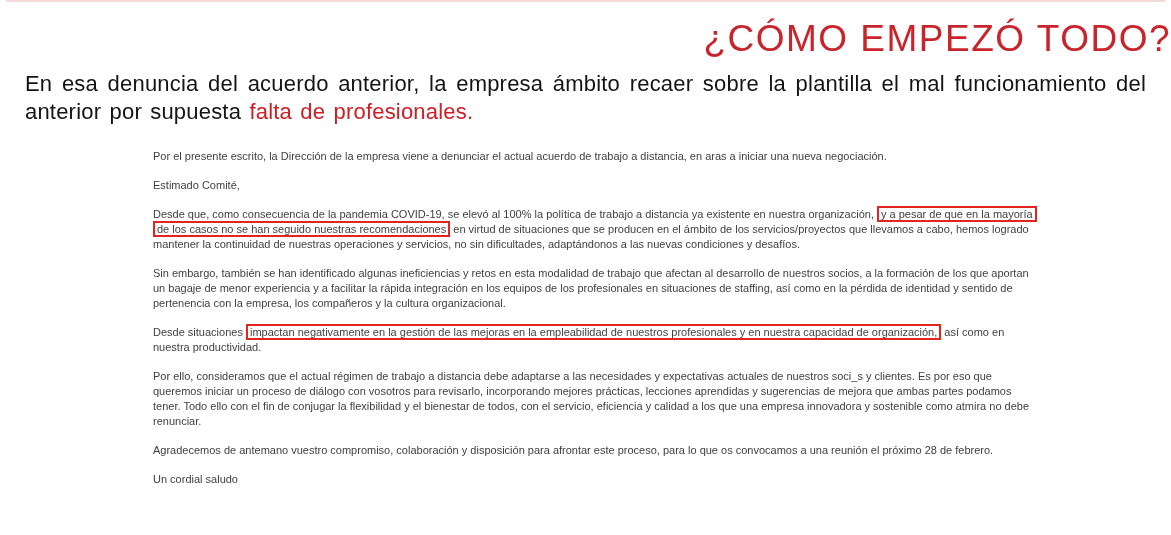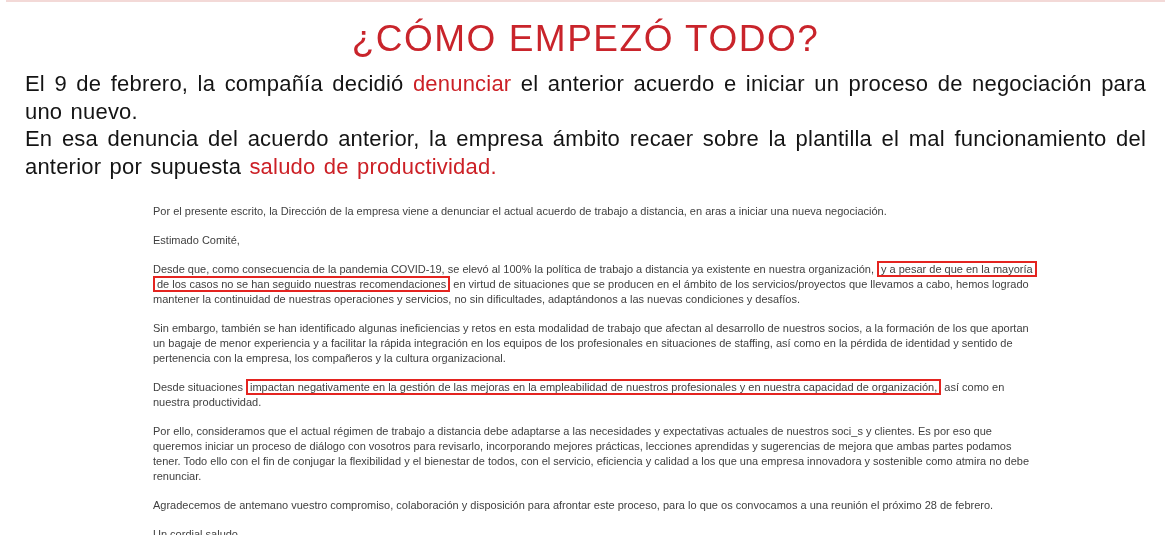--- a/index.html
+++ b/index.html
@@ -12,21 +12,21 @@
     position: relative;
   }
   .top-rule {
     position: absolute;
     top: 0; left: 6px; right: 6px;
     height: 2px;
     background: #f3d9d7;
   }
   .slide-title {
     margin: 20px 0 12px 0;
-    text-align: center;
+    text-align: right;
     color: #c9242b;
     font-size: 37px;
     font-weight: 300;
     letter-spacing: 1.5px;
     line-height: 38px;
   }
   .intro {
     margin: 0 25px;
     color: #141414;
     font-size: 22px;
@@ -54,22 +54,21 @@
   }
 </style>
 </head>
 <body>
 
 <div class="top-rule"></div>
 
 <h1 class="slide-title">¿CÓMO EMPEZÓ TODO?</h1>
 
 <div class="intro">
-    <p><span>El 9 de febrero, la compañía decidió </span><span class="red">denunciar</span><span> el anterior acuerdo e iniciar un proceso de negociación para uno nuevo.</span></p>
-    <p><span>En esa denuncia del acuerdo anterior, la empresa ámbito recaer sobre la plantilla el mal funcionamiento del anterior por supuesta </span><span class="red">saludo de productividad.</span></p>
+    <p><span>En esa denuncia del acuerdo anterior, la empresa ámbito recaer sobre la plantilla el mal funcionamiento del anterior por supuesta </span><span class="red">falta de profesionales.</span></p>
   </div>
 
 <div class="letter">
     <p><span>Por el presente escrito, la Dirección de la empresa viene a denunciar el actual acuerdo de trabajo a distancia, en aras a iniciar una nueva negociación.</span></p>
     <p><span>Estimado Comité,</span></p>
     <p><span>Desde que, como consecuencia de la pandemia COVID-19, se elevó al 100% la política de trabajo a distancia ya existente en nuestra organización, </span><span class="boxed">y a pesar de que en la mayoría de los casos no se han seguido nuestras recomendaciones</span><span> en virtud de situaciones que se producen en el ámbito de los servicios/proyectos que llevamos a cabo, hemos logrado mantener la continuidad de nuestras operaciones y servicios, no sin dificultades, adaptándonos a las nuevas condiciones y desafíos.</span></p>
     <p><span>Sin embargo, también se han identificado algunas ineficiencias y retos en esta modalidad de trabajo que afectan al desarrollo de nuestros socios, a la formación de los que aportan un bagaje de menor experiencia y a facilitar la rápida integración en los equipos de los profesionales en situaciones de staffing, así como en la pérdida de identidad y sentido de pertenencia con la empresa, los compañeros y la cultura organizacional.</span></p>
     <p><span>Desde situaciones </span><span class="boxed">impactan negativamente en la gestión de las mejoras en la empleabilidad de nuestros profesionales y en nuestra capacidad de organización,</span><span> así como en nuestra productividad.</span></p>
     <p><span>Por ello, consideramos que el actual régimen de trabajo a distancia debe adaptarse a las necesidades y expectativas actuales de nuestros soci_s y clientes. Es por eso que queremos iniciar un proceso de diálogo con vosotros para revisarlo, incorporando mejores prácticas, lecciones aprendidas y sugerencias de mejora que ambas partes podamos tener. Todo ello con el fin de conjugar la flexibilidad y el bienestar de todos, con el servicio, eficiencia y calidad a los que una empresa innovadora y sostenible como atmira no debe renunciar.</span></p>
     <p><span>Agradecemos de antemano vuestro compromiso, colaboración y disposición para afrontar este proceso, para lo que os convocamos a una reunión el próximo 28 de febrero.</span></p>

